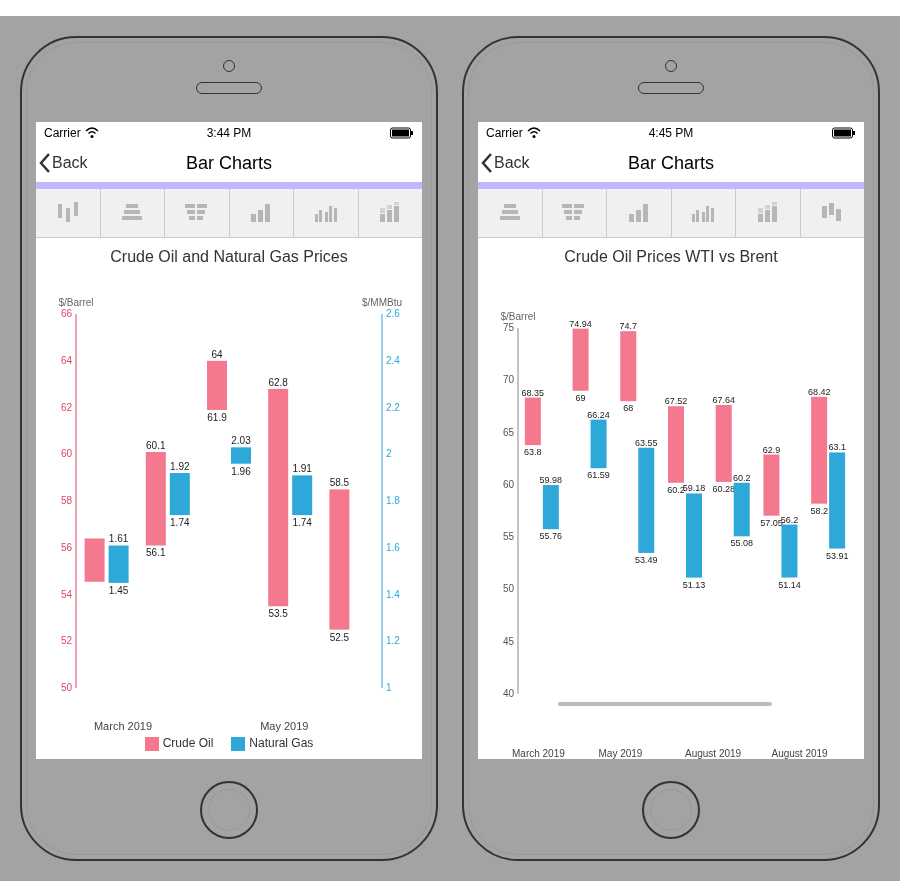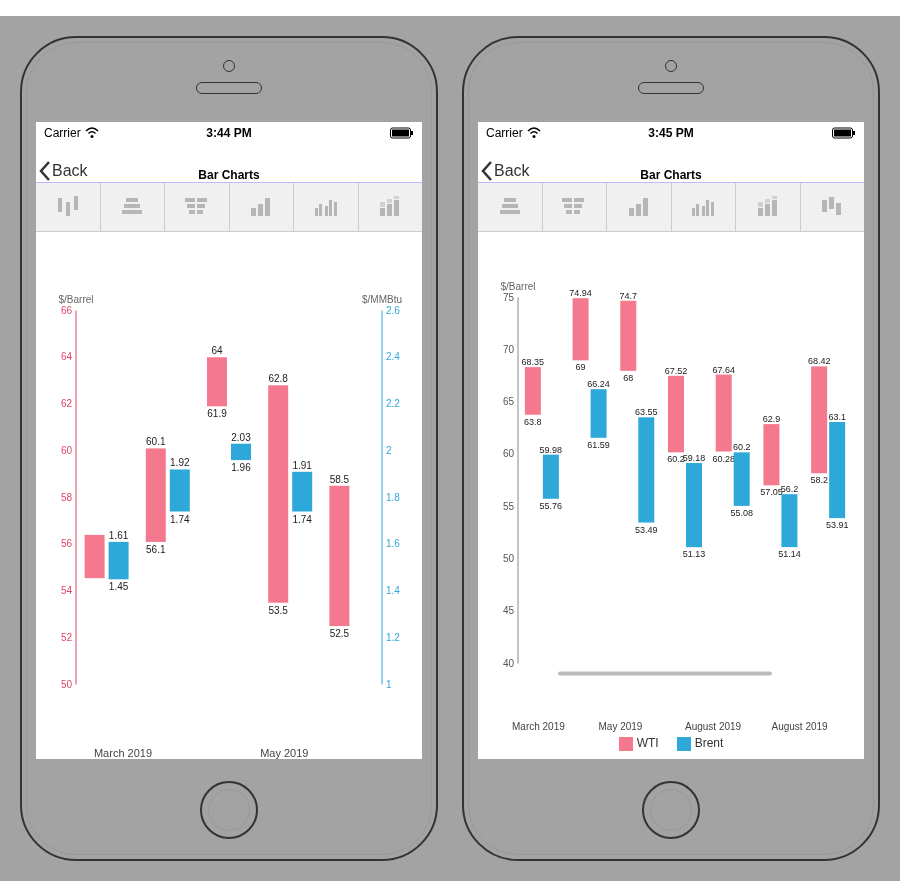--- a/index.html
+++ b/index.html
@@ -13,29 +13,29 @@
   .speaker { position:absolute; top:44px; left:50%; transform:translateX(-50%); width:64px; height:10px; border:1px solid #333; border-radius:6px; }
   .camera { position:absolute; top:22px; left:50%; transform:translateX(-50%); width:10px; height:10px; border:1px solid #333; border-radius:50%; }
   .home { position:absolute; bottom:20px; left:50%; transform:translateX(-50%); width:58px; height:58px; border:2px solid #333; border-radius:50%; box-sizing:border-box; }
   .home::after { content:""; position:absolute; inset:6px; border:1px solid #999; border-radius:50%; }
 
   .screen { position:absolute; top:84px; left:14px; right:14px; bottom:100px; background:#fff; display:flex; flex-direction:column; overflow:hidden; }
 
   
   .status { height:22px; display:flex; align-items:center; justify-content:space-between; padding:0 8px; font-size:12px; font-weight:500; }
   .status .l, .status .r { display:flex; align-items:center; gap:4px; }
-  .status .time { position:absolute; left:50%; transform:translateX(-50%); font-weight:700; }
+  .status .time { position:absolute; left:50%; transform:translateX(-50%); font-weight:400; }
   .wifi-icon, .batt-icon { display:inline-block; }
   .wifi-icon svg, .batt-icon svg { display:block; }
 
   
-  .nav { height:38px; display:flex; align-items:flex-end; position:relative; border-bottom:1px solid #c4b5fd; }
+  .nav { height:38px; display:flex; align-items:center; position:relative; border-bottom:7px solid #c4b5fd; }
   .back { display:flex; align-items:center; color:#333; font-size:16px; margin-left:2px; }
   .back svg { display:block; }
-  .nav-title { position:absolute; left:50%; transform:translateX(-50%); font-size:12px; font-weight:700; }
+  .nav-title { position:absolute; left:50%; transform:translateX(-50%); font-size:18px; font-weight:400; }
 
   
   .toolbar { height:48px; background:#f0f0f0; border-bottom:1px solid #ccc; display:flex; align-items:stretch; }
   .tb-item { flex:1; display:flex; align-items:center; justify-content:center; border-right:1px solid #ccc; }
   .tb-item:last-child { border-right:none; }
   .tb-item svg { opacity:.55; }
 
   
   .chart-area { flex:1; position:relative; padding:4px 6px 0 6px; display:flex; flex-direction:column; }
   .chart-title { text-align:center; font-size:16px; margin:6px 0 4px 0; color:#333; }
@@ -141,20 +141,21 @@
               <rect x="4" y="8" width="5" height="5" fill="#bbb"></rect>
               <rect x="11" y="10" width="5" height="12" fill="#888"></rect>
               <rect x="11" y="5" width="5" height="4" fill="#bbb"></rect>
               <rect x="18" y="6" width="5" height="16" fill="#888"></rect>
               <rect x="18" y="2" width="5" height="3" fill="#bbb"></rect>
             </svg>
           </div>
     </div>
 
     <div class="chart-area">
+      <div class="chart-title">Crude Oil and Natural Gas Prices</div>
       <div class="plot">
             <svg id="svg-left" viewBox="0 0 374 400">
               <line x1="34" y1="20" x2="34" y2="394" stroke="#d46" stroke-width="1"></line>
               <line x1="340" y1="20" x2="340" y2="394" stroke="#2ea8d9" stroke-width="1"></line>
               <text x="34" y="12" text-anchor="middle" font-size="10" fill="#666">$/Barrel</text>
               <text x="340" y="12" text-anchor="middle" font-size="10" fill="#666">$/MMBtu</text>
               <text x="30" y="397" text-anchor="end" font-size="10" fill="#d46" class="tick">50</text>
               <text x="30" y="350.25" text-anchor="end" font-size="10" fill="#d46" class="tick">52</text>
               <text x="30" y="303.5" text-anchor="end" font-size="10" fill="#d46" class="tick">54</text>
               <text x="30" y="256.75" text-anchor="end" font-size="10" fill="#d46" class="tick">56</text>
@@ -199,20 +200,24 @@
               <text x="260.20000000000005" y="232.025" text-anchor="middle" font-size="10" fill="#222">1.74</text>
             </svg>
           </div>
       <div class="xlabels">
         <span style="flex:0.5"></span>
         <span>March 2019</span>
         <span style="flex:0.6"></span>
         <span>May 2019</span>
         <span style="flex:0.5"></span>
       </div>
+      <div class="legend">
+        <span><span class="sw" style="background:#f4788e"></span><span>Crude Oil</span></span>
+        <span><span class="sw" style="background:#2ea8d9"></span><span>Natural Gas</span></span>
+      </div>
     </div>
 
   </div>
 </div>
 
 <div class="phone right">
   <div class="inner"></div>
   <div class="camera"></div>
   <div class="speaker"></div>
   <div class="home"></div>
@@ -223,21 +228,21 @@
       <span class="l">
         <span>Carrier</span>
         <span class="wifi-icon">
           <svg width="14" height="12" viewBox="0 0 14 12">
                 <path d="M1 4 Q7 -2 13 4" fill="none" stroke="#000" stroke-width="1.5"></path>
                 <path d="M3.5 6.5 Q7 3 10.5 6.5" fill="none" stroke="#000" stroke-width="1.5"></path>
                 <circle cx="7" cy="9.5" r="1.5" fill="#000"></circle>
               </svg>
         </span>
       </span>
-      <span class="time">3:45 PM</span>
+      <span class="time">4:45 PM</span>
       <span class="r">
         <span class="batt-icon">
           <svg width="24" height="12" viewBox="0 0 24 12">
                 <rect x="0.5" y="1" width="20" height="10" rx="2" fill="none" stroke="#000"></rect>
                 <rect x="2" y="2.5" width="17" height="7" fill="#000"></rect>
                 <rect x="21" y="4" width="2" height="4" fill="#000"></rect>
               </svg>
         </span>
       </span>
     </div>
@@ -299,20 +304,21 @@
       <div class="tb-item">
             <svg width="28" height="26">
               <rect x="4" y="6" width="5" height="12" fill="#888"></rect>
               <rect x="11" y="3" width="5" height="12" fill="#888"></rect>
               <rect x="18" y="9" width="5" height="12" fill="#888"></rect>
             </svg>
           </div>
     </div>
 
     <div class="chart-area">
+      <div class="chart-title">Crude Oil Prices WTI vs Brent</div>
       <div class="plot">
             <svg id="svg-right" viewBox="0 0 374 400">
               <line x1="34" y1="20" x2="34" y2="386" stroke="#888"></line>
               <text x="34" y="12" text-anchor="middle" font-size="10" fill="#666">$/Barrel</text>
               <text x="30" y="389" text-anchor="end" font-size="10" fill="#555" class="tick">40</text>
               <text x="30" y="336.7142857142857" text-anchor="end" font-size="10" fill="#555" class="tick">45</text>
               <text x="30" y="284.42857142857144" text-anchor="end" font-size="10" fill="#555" class="tick">50</text>
               <text x="30" y="232.14285714285714" text-anchor="end" font-size="10" fill="#555" class="tick">55</text>
               <text x="30" y="179.85714285714286" text-anchor="end" font-size="10" fill="#555" class="tick">60</text>
               <text x="30" y="127.57142857142856" text-anchor="end" font-size="10" fill="#555" class="tick">65</text>
@@ -362,22 +368,18 @@
               <text x="353.1428571428571" y="250.5411428571429" text-anchor="middle" font-size="9" fill="#222">53.91</text>
               <rect x="74" y="394" width="214" height="4" rx="2" fill="#bbb"></rect>
             </svg>
           </div>
       <div class="xlabels" style="font-size:10px; padding-left:28px;">
         <span>March 2019</span>
         <span>May 2019</span>
         <span>August 2019</span>
         <span>August 2019</span>
       </div>
-      <div class="legend">
-        <span><span class="sw" style="background:#f4788e"></span><span>WTI</span></span>
-        <span><span class="sw" style="background:#2ea8d9"></span><span>Brent</span></span>
-      </div>
     </div>
 
   </div>
 </div>
 
 </div>
 
 </body></html>

